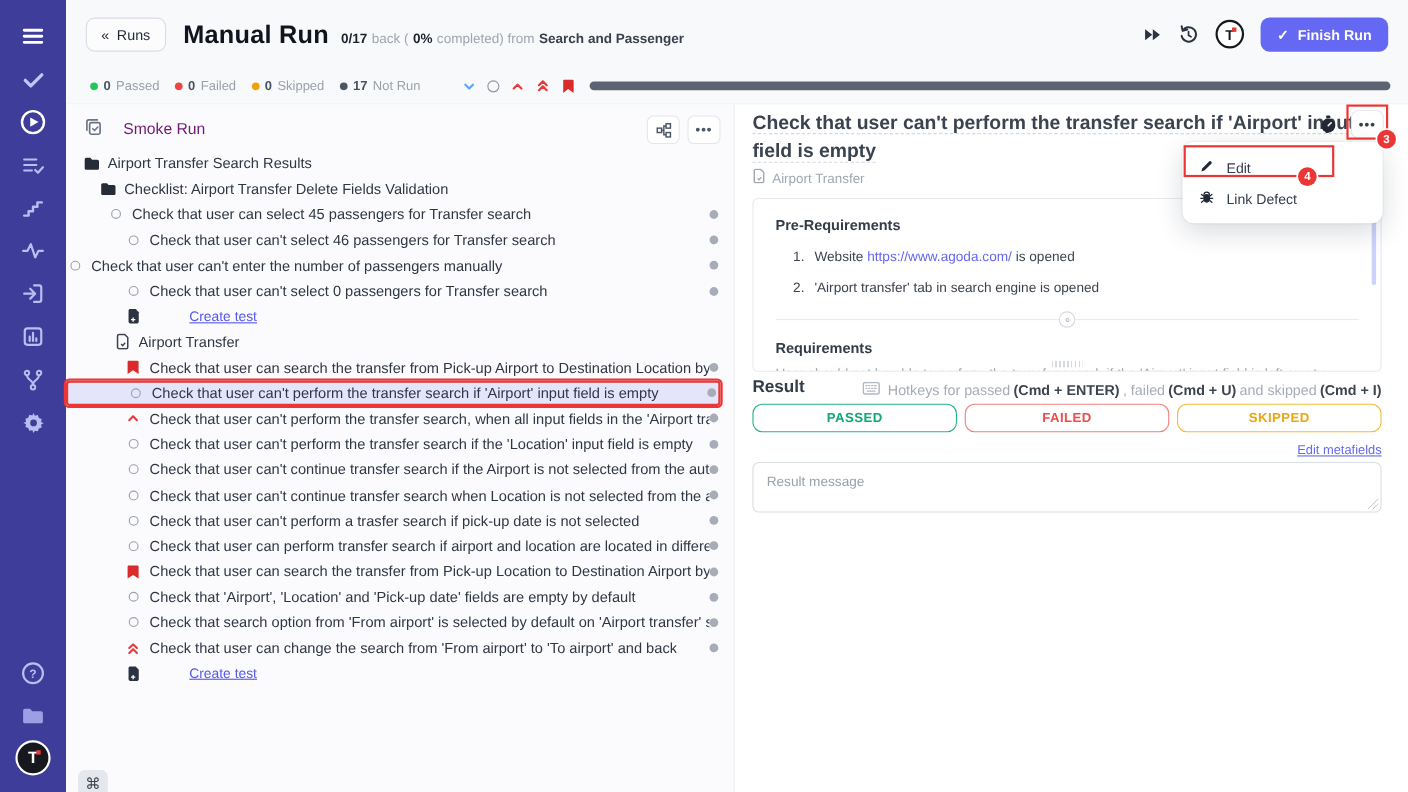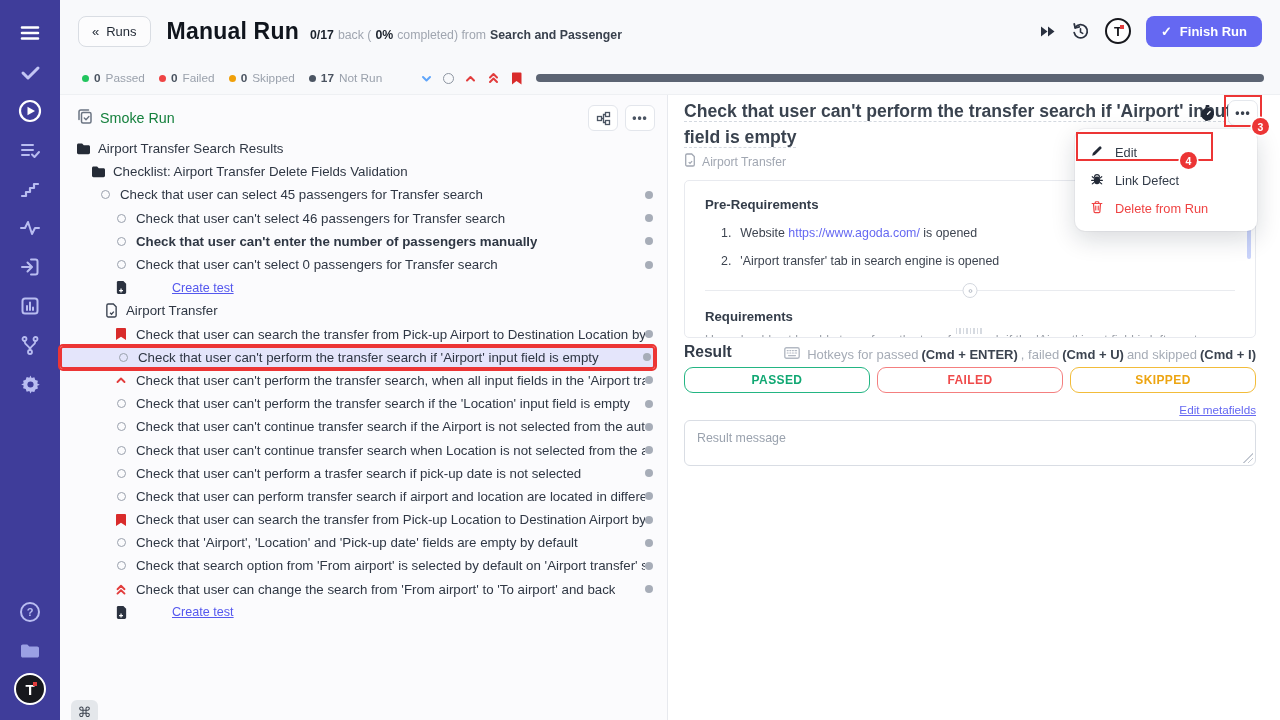--- a/index.html
+++ b/index.html
@@ -44,21 +44,21 @@
   .c-orange { background:#f0a009; } .c-dark { background:#4b5563; }
   .f-ics { display:flex; align-items:center; gap:10px; margin-left:24px; }
   .f-ic { display:flex; align-items:center; justify-content:center; cursor:pointer; }
   .mk-circle-lg { width:11px; height:11px; border:1.5px solid #8d95a1; border-radius:50%; }
   .progress { flex:1; height:8px; border-radius:4px; background:#5c6473; margin-left:13px; }
 
   
   .left-panel { position:absolute; left:60px; top:95px; width:608px; height:625px;
                 background:#fbfbfd; border-right:1px solid #e7e9ee; }
   .lp-head { position:absolute; left:16px; right:12px; top:8px; height:30px; display:flex; align-items:center; }
-  .lp-title { font-size:14.3px; color:#15803d; margin-left:7px; }
+  .lp-title { font-size:14.3px; color:#701a75; margin-left:19px; }
   .lp-btns { margin-left:auto; display:flex; gap:7px; }
   .lp-btn { width:30px; height:26px; border:1px solid #e3e6ec; border-radius:6px; background:#fff;
             display:flex; align-items:center; justify-content:center; cursor:pointer; color:#4b5563;
             font-size:12px; font-weight:700; letter-spacing:1px; }
   .tree { position:absolute; left:0; right:0; top:42px; }
   .trow { height:23.2px; display:flex; align-items:center; margin-right:12px; font-size:13.3px;
           color:#2f3744; cursor:pointer; }
   .mk { width:16px; display:flex; justify-content:center; align-items:center; margin-right:7px; flex:none; }
   .mk-circle { width:9px; height:9px; border:1.5px solid #9aa1ad; border-radius:50%; }
   .lbl { white-space:nowrap; overflow:hidden; min-width:0; }
@@ -339,21 +339,21 @@
         <span class="lbl">Check that user can select 45 passengers for Transfer search</span>
         <span class="dot"></span>
       </div>
       <div class="trow" style="padding-left: 53px;">
         <span class="mk">
           <span class="mk-circle"></span>
         </span>
         <span class="lbl">Check that user can't select 46 passengers for Transfer search</span>
         <span class="dot"></span>
       </div>
-      <div class="trow" style="padding-left: 53px; font-weight: bold;">
+      <div class="trow" style="">
         <span class="mk">
           <span class="mk-circle"></span>
         </span>
         <span class="lbl">Check that user can't enter the number of passengers manually</span>
         <span class="dot"></span>
       </div>
       <div class="trow" style="padding-left: 53px;">
         <span class="mk">
           <span class="mk-circle"></span>
         </span>
@@ -558,27 +558,20 @@
         </svg></span>
     <span>Edit</span>
   </div>
   <div class="mi">
     <span><svg width="14" height="14" viewBox="0 0 16 16">
           <ellipse cx="8" cy="9.5" rx="3.6" ry="4.5" fill="#222936"></ellipse>
           <path d="M5.2 5.8c0-1.6 1.2-2.8 2.8-2.8s2.8 1.2 2.8 2.8M1.8 9.5h2.4M11.8 9.5h2.4M2.6 5.4l2 1.6M13.4 5.4l-2 1.6M2.6 13.6l2-1.6M13.4 13.6l-2-1.6" stroke="#222936" stroke-width="1.3" fill="none" stroke-linecap="round"></path>
         </svg></span>
     <span>Link Defect</span>
   </div>
-  <div class="mi danger">
-    <span><svg width="14" height="14" viewBox="0 0 16 16">
-          <path d="M2.5 4h11M6 4V2.8c0-.5.4-.8.9-.8h2.2c.5 0 .9.3.9.8V4M4 4l.7 9.3c0 .6.5 1 1.1 1h4.4c.6 0 1.1-.4 1.1-1L12 4" stroke="#ef4444" stroke-width="1.4" fill="none" stroke-linecap="round" stroke-linejoin="round"></path>
-          <path d="M6.6 6.8v4.6M9.4 6.8v4.6" stroke="#ef4444" stroke-width="1.3" stroke-linecap="round"></path>
-        </svg></span>
-    <span>Delete from Run</span>
-  </div>
 </div>
 
 <div class="ann ann-more">
   <span class="badge b3">3</span>
 </div>
 <div class="ann ann-edit">
   <span class="badge b4">4</span>
 </div>
 
 </body></html>

